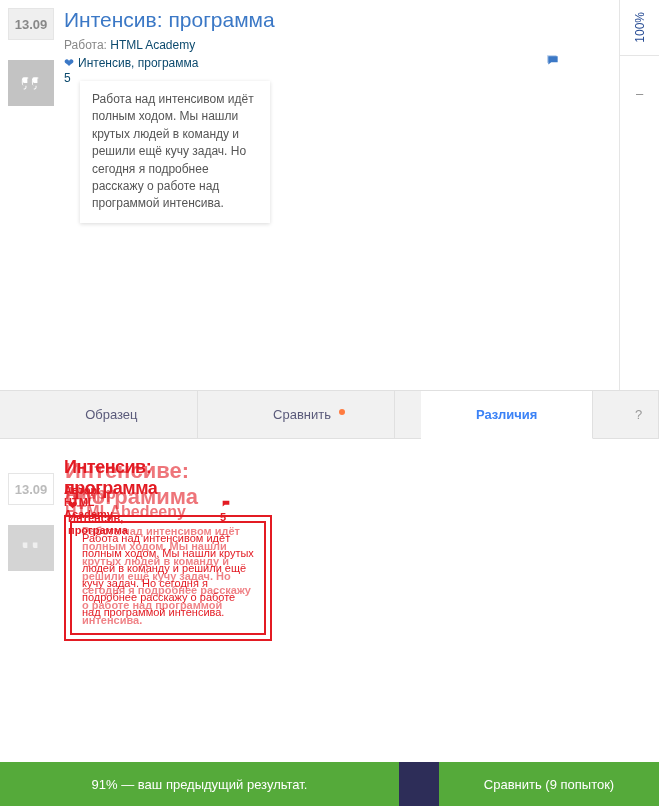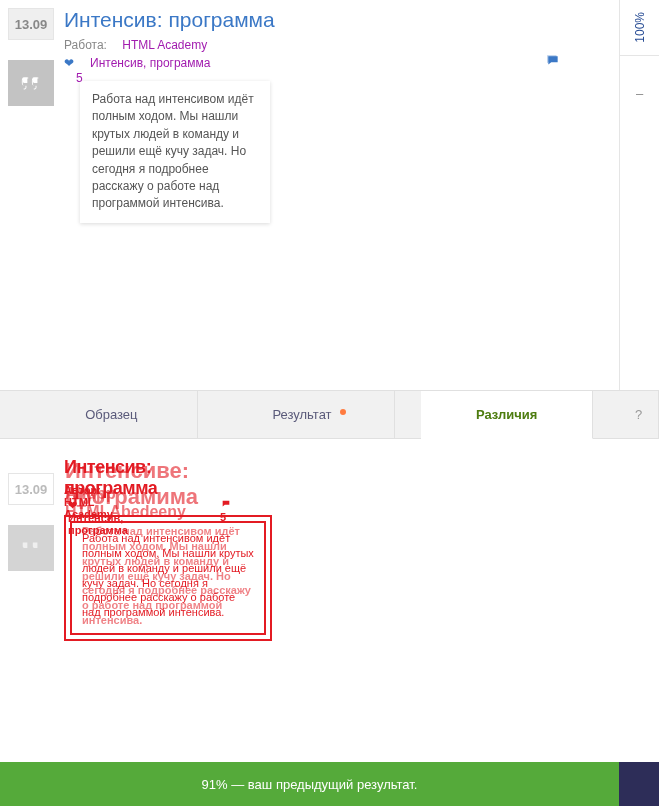--- a/index.html
+++ b/index.html
@@ -11,29 +11,29 @@
 .rot{writing-mode:vertical-rl;transform:rotate(180deg);}
 .side-bot{flex:1;display:flex;align-items:flex-start;justify-content:center;padding-top:30px;color:#888;}
 .post-wrap{display:flex;gap:10px;}
 .date-col{width:46px;}
 .date-box{width:46px;height:32px;background:#efefef;border:1px solid #e5e5e5;display:flex;align-items:center;justify-content:center;color:#888;font-size:13px;font-weight:bold;}
 .quote-box{width:46px;height:46px;background:#c3c3c3;color:#fff;display:flex;align-items:center;justify-content:center;margin-top:20px;}
 .quote-box svg{width:22px;height:22px;fill:#fff;}
 .post-body{flex:1;}
 .title{color:#3b78c6;font-size:21px;font-weight:normal;margin-bottom:6px;}
 .meta{color:#888;font-size:12px;margin-bottom:2px;}
-.link,.meta a{color:#a21caf;text-decoration:none;margin-left:12px;}
+.link,.meta a{color:#0c4a6e;text-decoration:none;}
 .tags-row{color:#888;font-size:12px;display:flex;align-items:center;gap:4px;position:relative;}
 .heart{color:#3b78c6;}
 .comm-ic{margin-left:auto;margin-right:50px;color:#3b78c6;}
 .excerpt{margin-top:-4px;width:190px;background:#fff;box-shadow:0 1px 4px rgba(0,0,0,0.15);padding:10px 12px;font-size:12px;line-height:1.45;color:#555;margin-left:16px;}
 .tabs{display:flex;height:49px;border-top:1px solid #e0e0e0;border-bottom:1px solid #e0e0e0;background:#f1f1f1;}
 .tab{flex:1;display:flex;align-items:center;justify-content:center;position:relative;color:#5a5a7a;font-size:13px;cursor:pointer;border-right:1px solid #e0e0e0;margin-left:26px;}
 .tab.help{flex:0 0 40px;color:#999;}
-.tab.active{background:#fff;color:#4d7c0f;font-weight:bold;border-bottom:1px solid #fff;margin-bottom:-1px;}
+.tab.active{background:#fff;color:#3b82f6;font-weight:bold;border-bottom:1px solid #fff;margin-bottom:-1px;}
 .dot{width:6px;height:6px;border-radius:50%;background:#ff7b3f;position:absolute;top:50%;transform:translateY(-50%);margin-left:82px;left:50%;}
 .tab .dot{left:auto;margin-left:0;position:static;display:inline-block;vertical-align:middle;margin-left:8px;}
 .diff-pane{height:320px;padding:18px 8px;}
 .diff-wrap{display:flex;gap:10px;position:relative;}
 .diff-date-col{width:46px;margin-top:16px;}
 .diff-date{width:46px;height:32px;border:1px solid #e5e5e5;display:flex;align-items:center;justify-content:center;color:#bbb;font-size:13px;font-weight:bold;}
 .diff-quote{width:46px;height:46px;background:#d4d4d4;display:flex;align-items:center;justify-content:center;margin-top:20px;}
 .diff-quote svg{width:22px;height:22px;fill:#efefef;}
 .diff-body{position:relative;}
 .ghost{position:absolute;color:#e31b23;font-weight:bold;}
@@ -97,21 +97,21 @@
     </div>
     <div class="side-bot">–</div>
   </div>
 </div>
 
 <div class="tabs">
   <div class="tab">
       <span>Образец</span>
     </div>
   <div class="tab">
-      <span>Результат</span>
+      <span>Сравнить</span>
       <span class="dot"></span>
     </div>
   <div class="tab active">
       <span>Различия</span>
     </div>
   <div class="tab help">
       <span>?</span>
     </div>
 </div>
 
@@ -142,13 +142,14 @@
       </div>
     </div>
   </div>
 </div>
 
 <div class="spacer"></div>
 
 <div class="bottom-bar">
   <div class="bb-left">91% — ваш предыдущий результат.</div>
   <div class="bb-mid"></div>
+  <div class="bb-right">Сравнить (9 попыток)</div>
 </div>
 
 </body></html>

